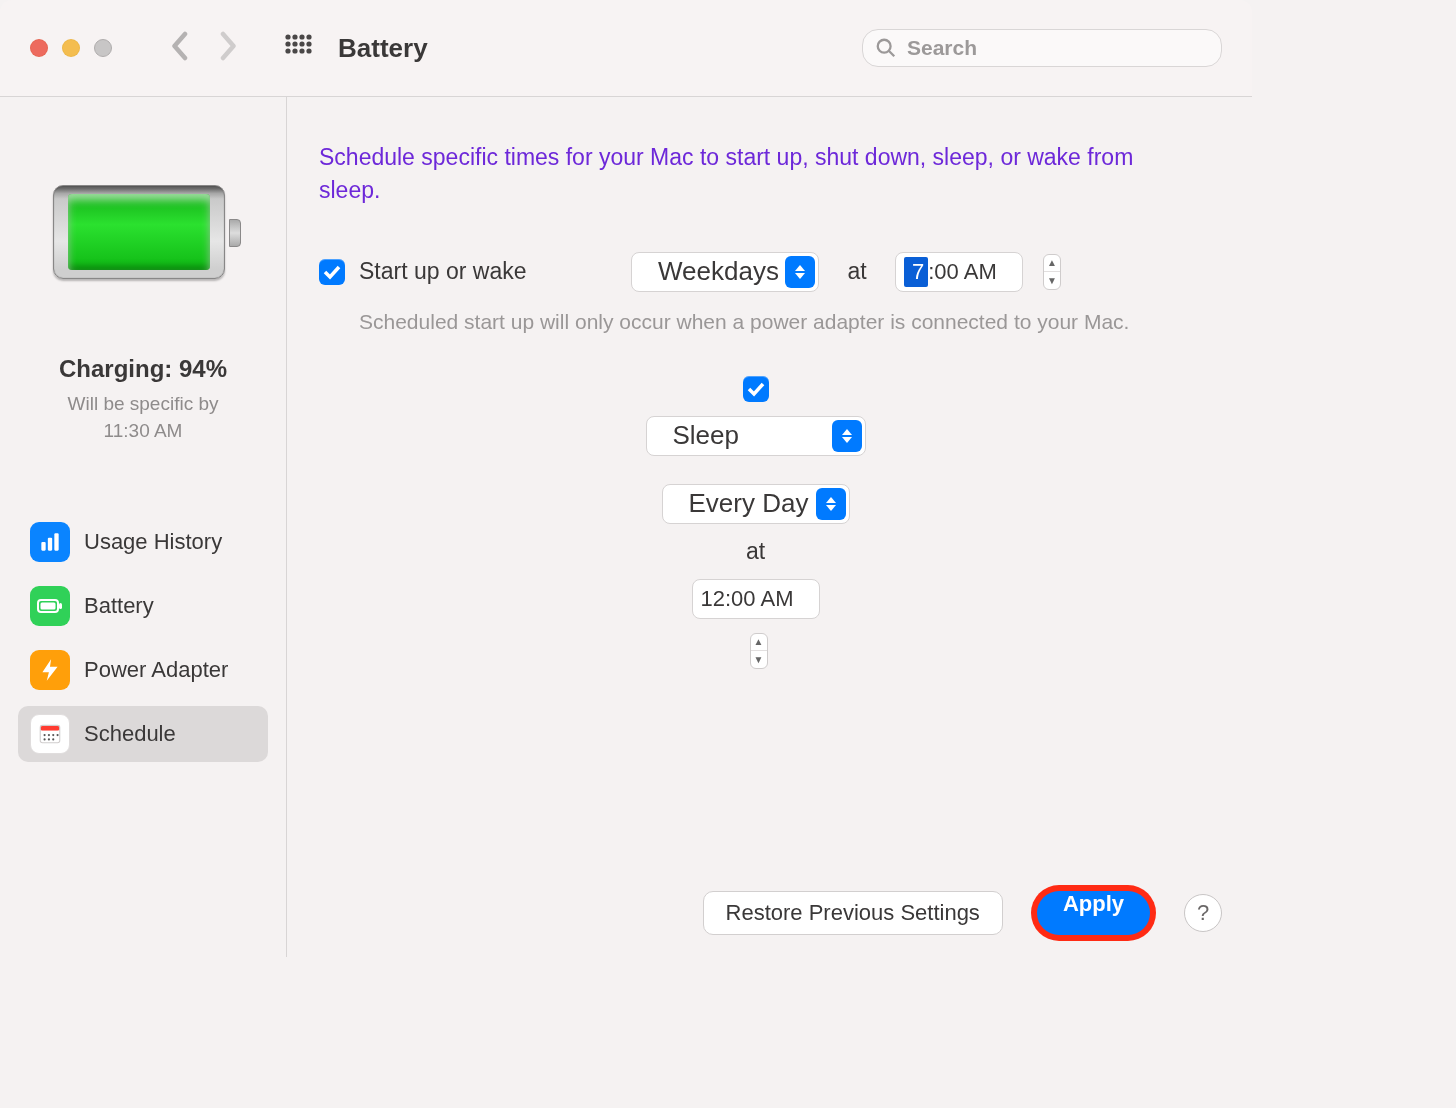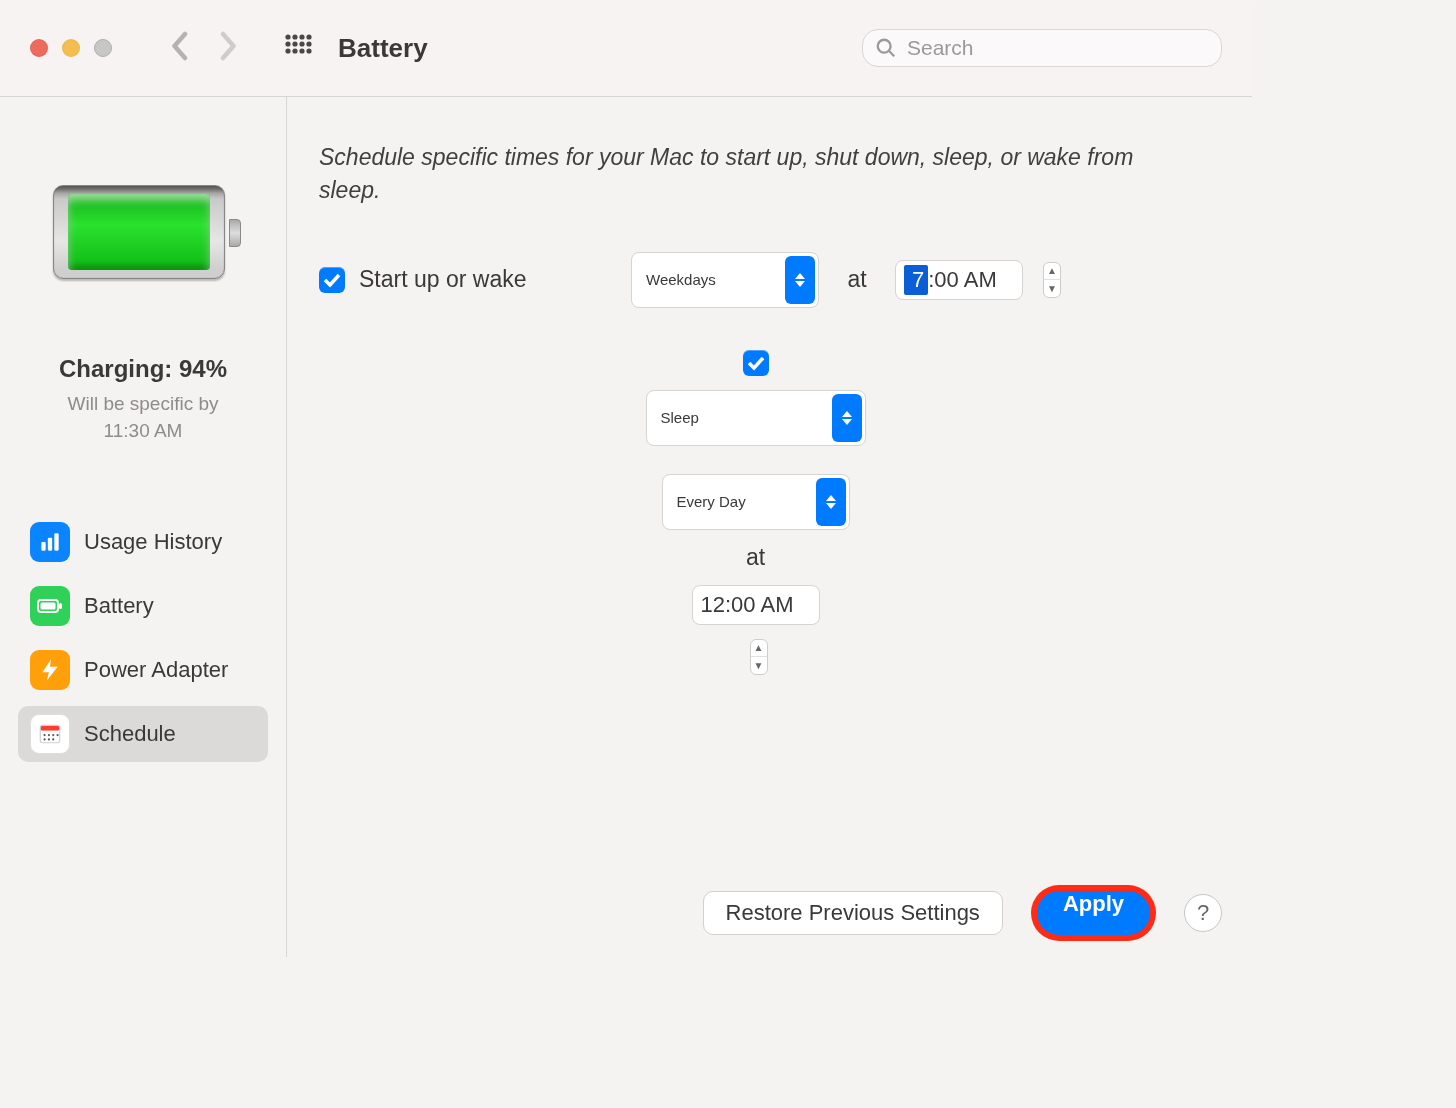--- a/index.html
+++ b/index.html
@@ -29,21 +29,21 @@
     .nav-arrows { display: flex; gap: 28px; margin-left: 56px; color: #b5b2b2; }
     .nav-arrow svg { width: 22px; height: 30px; }
     .nav-arrow { cursor: default; }
     .grid-icon { margin-left: 44px; color: #4a4747; display:flex; }
     .grid-icon svg { width: 30px; height: 30px; }
     .page-title { font-size: 26px; font-weight: 700; color: #3a3838; margin-left: 24px; }
     .search-box {
       margin-left: auto; width: 360px; height: 38px;
       border: 1px solid #d9d6d6; border-radius: 16px;
       display: flex; align-items: center; padding: 0 12px;
-      color: #9c9999; background: #fbf9f9;
+      color: #9c9999; background: #fbf9f9; font-weight: bold;
     }
     .search-box svg { width: 22px; height: 22px; stroke:#9c9999; fill:none; stroke-width:2.5; }
     .search-box .ph { margin-left: 10px; font-size: 21px; color:#9c9999; }
 
     .content { display: flex; height: calc(100% - 97px); }
 
     
     .sidebar { width: 287px; border-right: 1px solid #d8d5d5; padding: 28px 18px 18px 18px; display:flex; flex-direction:column; align-items:stretch; }
     .battery-figure { align-self:center; margin-top: 60px; width: 180px; height: 100px; position: relative; }
     .battery-body {
@@ -72,37 +72,37 @@
       display:flex; align-items:center; gap: 14px;
       padding: 8px 12px; border-radius: 10px;
       font-size: 22px; color:#3a3838; cursor:default;
     }
     .side-item.selected { background:#dcd9d9; }
     .side-icon { width: 40px; height: 40px; border-radius: 9px; display:flex; align-items:center; justify-content:center; }
     .side-icon svg { width: 26px; height: 26px; }
 
     
     .main { flex:1; padding: 44px 60px 20px 32px; position:relative; }
-    .intro { font-size: 23px; color:#404040; line-height:1.45; max-width: 820px; font-style: italic; }
+    .intro { font-size: 23px; color:#6d28d9; line-height:1.45; max-width: 820px; }
 
     .row { display:flex; align-items:center; margin-top: 44px; gap: 14px; }
     .row2 { margin-top: 42px; flex-direction: column; }
 
     .checkbox {
       width: 26px; height: 26px; border-radius: 6px; background:#007aff;
       display:flex; align-items:center; justify-content:center;
       box-shadow: inset 0 1px 0 rgba(255,255,255,0.3);
     }
     .checkbox svg { width: 18px; height: 16px; stroke:#fff; stroke-width:3.5; fill:none; }
 
     .row-label { font-size: 23px; color:#3a3838; }
 
     .selectbox {
-      height: 56px; background:#fff; border:1px solid #d6d3d3; border-radius:8px;
-      display:flex; align-items:center; padding-left:14px; font-size:15px; color:#3a3838;
+      height: 40px; background:#fff; border:1px solid #d6d3d3; border-radius:8px;
+      display:flex; align-items:center; padding-left:26px; font-size:26px; color:#3a3838;
       position:relative;
     }
     .select-arrows {
       position:absolute; right:3px; top:3px; bottom:3px; width:30px; border-radius:6px;
       background:#007aff; display:flex; flex-direction:column; align-items:center; justify-content:center; gap:2px;
     }
     .select-arrows .a { width:0; height:0; border-left:5px solid transparent; border-right:5px solid transparent; }
     .select-arrows .up { border-bottom:6px solid #fff; }
     .select-arrows .dn { border-top:6px solid #fff; }
 
@@ -276,20 +276,21 @@
       <div class="at" style="width:48px;text-align:center">at</div>
       <div class="timebox" style="width:128px">
         <span class="time-hl">7</span>
           <span>:00 AM</span>
       </div>
       <div class="stepper">
         <div class="arw">▲</div>
         <div class="arw">▼</div>
       </div>
     </div>
+    <div class="hint">Scheduled start up will only occur when a power adapter is connected to your Mac.</div>
 
     <div class="row row2">
       <div class="checkbox">
         <svg viewBox="0 0 18 16">
             <path d="M2 8 L7 13 L16 3"></path>
           </svg>
       </div>
       <div class="selectbox" style="width:220px;margin-left:0">
         <span>Sleep</span>
         <div class="select-arrows">

